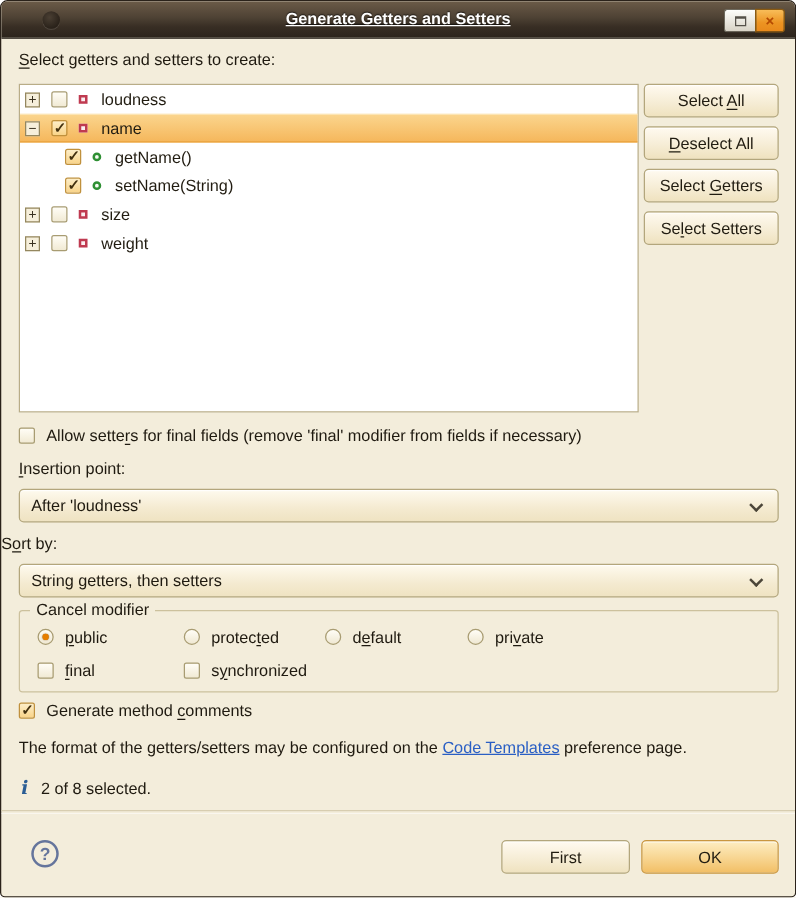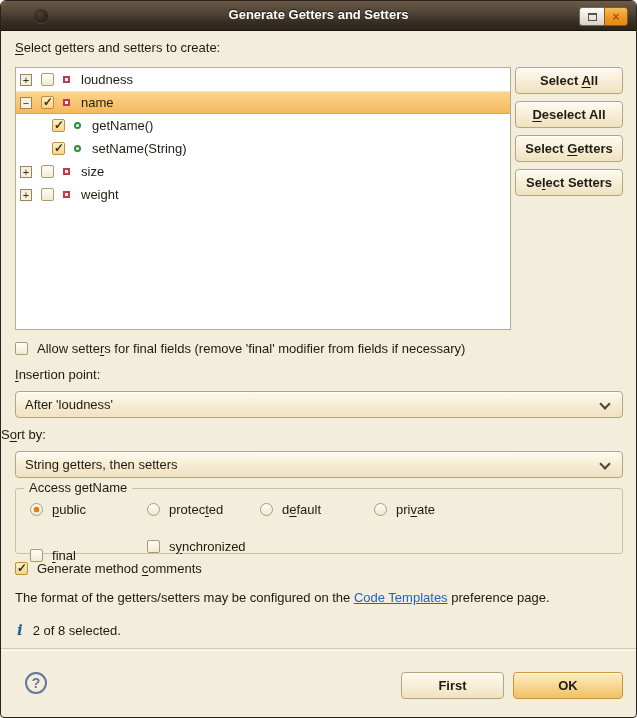--- a/index.html
+++ b/index.html
@@ -10,21 +10,21 @@
             border:1px solid #2a221a; border-radius:6px 6px 4px 4px; overflow:hidden; }
 
   
   .titlebar { position:absolute; left:0; top:0; width:100%; height:30px;
               background:linear-gradient(#6b5b48 0%, #4e4234 45%, #382e24 70%, #2c241c 100%);
               border-bottom:1px solid #1c1610; }
   .win-icon { position:absolute; left:33px; top:8px; width:14px; height:14px; border-radius:50%;
               background:radial-gradient(circle at 40% 35%, #4a3f33, #2a221a 70%);
               box-shadow:0 1px 0 rgba(255,255,255,.12); }
   .win-title { position:absolute; left:0; right:0; top:6px; text-align:center; color:#ffffff;
-               font-weight:bold; font-size:13px; text-shadow:0 -1px 1px rgba(0,0,0,.7); }
+               font-weight:bold; font-size:13px; text-shadow:0 -1px 1px rgba(0,0,0,.7);text-decoration:underline; }
   .win-controls { position:absolute; right:8px; top:6px; display:flex; }
   .btn-max { width:25px; height:19px; border:1px solid #6e6a5e; border-right:none;
              border-radius:3px 0 0 3px; background:linear-gradient(#fdfdfb, #d8d3c6);
              display:flex; align-items:center; justify-content:center; }
   .max-glyph { width:9px; height:8px; border:1px solid #55514a; border-top:2px solid #55514a; background:transparent; }
   .btn-close { width:24px; height:19px; border:1px solid #8a5a12; border-radius:0 3px 3px 0;
                background:linear-gradient(#f8bd59, #ec9422 60%, #e8891b);
                display:flex; align-items:center; justify-content:center;
                color:#b54a00; font-weight:bold; font-size:12px; line-height:1; }
 
@@ -51,21 +51,21 @@
   .trow .cb { margin-right:9px; }
   .ficon { width:7px; height:7px; border:2px solid #bf3a50; background:#fbeff1; flex:none; margin-right:11px; }
   .micon { width:7px; height:7px; border:2px solid #2e8f33; border-radius:50%; background:#f7fbf4; flex:none; margin-right:11px; }
   .tlabel { font-size:13px; color:#211c11; }
 
   
   .btn { position:absolute; height:27px; border:1px solid #b3a67c; border-radius:4px;
          background:linear-gradient(#fffaf0, #f6edd6 55%, #efe2bf);
          box-shadow:inset 0 1px 0 rgba(255,255,255,.8);
          font-family:"Liberation Sans", sans-serif; font-size:13px; color:#211c11;
-         text-align:center;font-weight:bold; }
+         text-align:center; }
   .side-btn { left:514px; width:108px; }
   .btn.default { background:linear-gradient(#fdedc2, #f8d795 50%, #f2bf66);
                  border-color:#c9963f; }
 
   
   .combo { position:absolute; left:14px; width:608px; height:27px;
            border:1px solid #b3a67c; border-radius:4px;
            background:linear-gradient(#fefaee, #f4ead0 60%, #efe3c2);
            box-shadow:inset 0 1px 0 rgba(255,255,255,.8);
            display:flex; align-items:center; padding:0 30px 0 9px; }
@@ -83,21 +83,21 @@
 
   
   .groupbox { position:absolute; left:14px; top:487px; width:608px; height:66px;
               border:1px solid #ccc19d; border-radius:3px; }
   .groupbox .legend { position:absolute; left:8px; top:-9px; background:#f3eddb; padding:0 5px; }
   .acc-row { position:absolute; left:14px; display:flex; align-items:center; }
   .acc-item { display:flex; align-items:center; }
   .acc-row.radios .acc-item:nth-child(1){ width:117px; }
   .acc-row.radios .acc-item:nth-child(2){ width:113px; }
   .acc-row.radios .acc-item:nth-child(3){ width:114px; }
-  .acc-row.checks .acc-item:nth-child(1){ width:117px;margin-top:19px; }
+  .acc-row.checks .acc-item:nth-child(1){ width:117px; }
 
   
   .note { position:absolute; left:14px; top:589px; }
   .note a { color:#2a5fc4; text-decoration:underline; cursor:pointer; }
   .status { position:absolute; left:16px; top:620px; display:flex; align-items:center; }
   .info-i { font-family:"DejaVu Serif", serif; font-style:italic; font-weight:bold;
             color:#2a5d94; font-size:15px; margin-right:10px; }
   .separator { position:absolute; left:0; top:647px; width:100%; height:2px;
                border-top:1px solid #d7cdb0; box-shadow:0 1px 0 rgba(255,255,255,.7); }
   .help-btn { position:absolute; left:24px; top:671px; width:22px; height:22px; border-radius:50%;
@@ -177,21 +177,21 @@
     <span class="chevron"></span>
   </div>
 
   <div class="lbl" style="left:0; top:426px;">S<u>o</u>rt by:</div>
   <div class="combo" style="top:450px;">
     <span>String getters, then setters</span>
     <span class="chevron"></span>
   </div>
 
   <div class="groupbox">
-    <span class="legend">Access getName</span>
+    <span class="legend">Cancel modifier</span>
     <div class="acc-row radios" style="top:13px;">
       <label class="acc-item">
         <span class="radio selected"></span>
         <span><u>p</u>ublic</span>
       </label>
       <label class="acc-item">
         <span class="radio"></span>
         <span>protec<u>t</u>ed</span>
       </label>
       <label class="acc-item">

